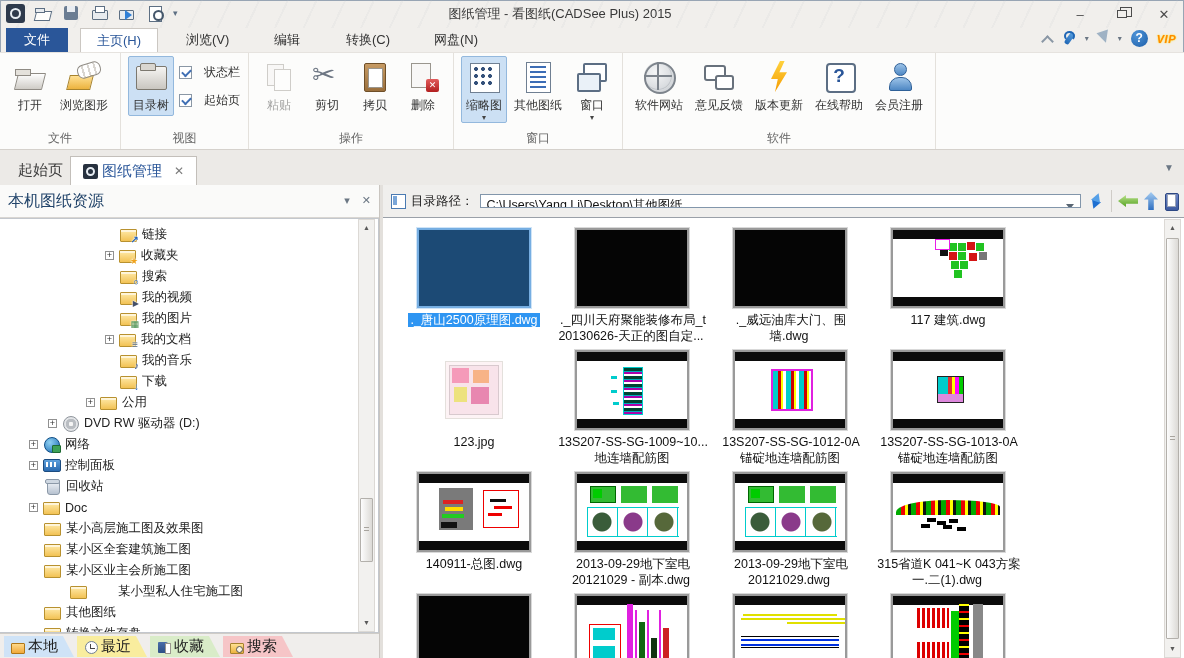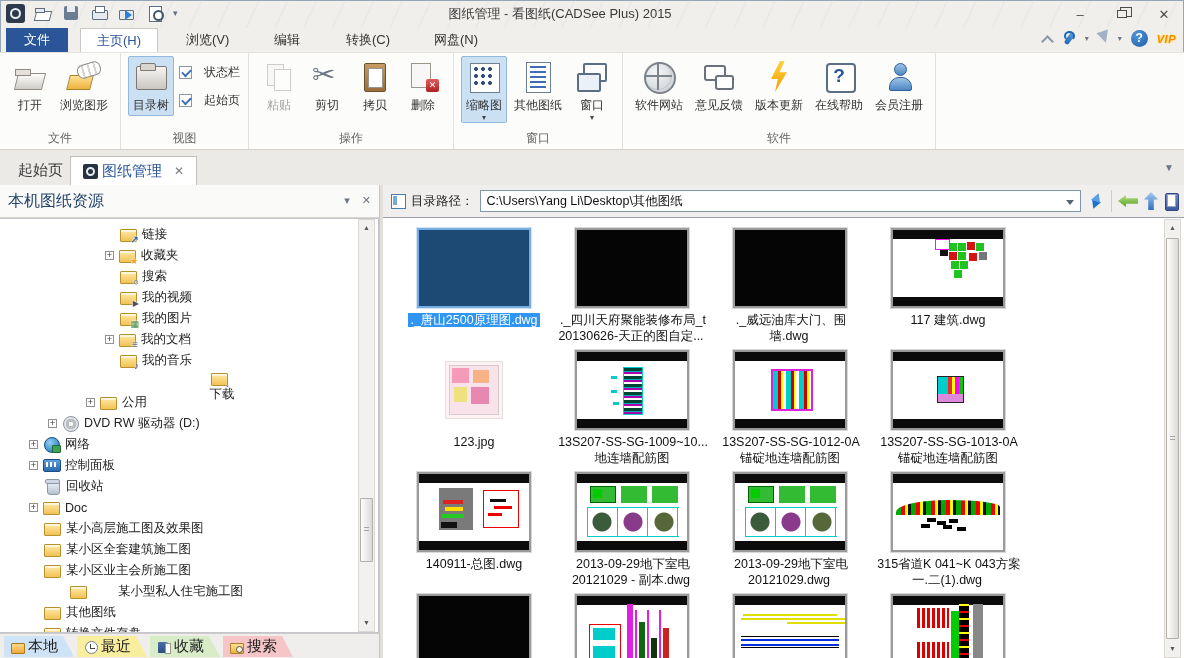--- a/index.html
+++ b/index.html
@@ -150,21 +150,21 @@
   .sbt-search::after { content:""; position:absolute; right:0; bottom:0; width:5px; height:5px; border:1.5px solid #555; border-radius:50%; background:rgba(255,255,255,.8); }
   .splitter { position:absolute; left:379px; top:0; width:4px; bottom:0; background:#e3e0dc; border-left:1px solid #c9c5c0; }
 
   
   .content { position:absolute; left:383px; top:0; right:0; bottom:0; background:#fff; }
   .pathrow { position:absolute; left:0; top:0; right:0; height:33px; background:#f0efed; border-bottom:1px solid #9aa0a8; display:flex; align-items:center; padding:0 4px 0 8px; }
   .path-ico { width:15px; height:15px; position:relative; margin-right:5px; flex:none; }
   .path-ico::before { content:""; position:absolute; inset:0; background:#fff; border:1px solid #4a7ab2; }
   .path-ico::after { content:""; position:absolute; left:2px; top:2px; width:4px; height:9px; background:#7aa6d8; box-shadow:6px 1px 0 -2px #9b9b9b, 6px 4px 0 -2px #9b9b9b, 6px 7px 0 -2px #9b9b9b; }
   .path-label { font-size:12.5px; color:#222; margin-right:6px; white-space:nowrap; }
-  .combo { position:relative; flex:1; height:22px; background:#fff; border:1px solid #8296ab; line-height:20px; padding:0 18px 0 6px; font-size:12.5px; color:#111; white-space:nowrap; overflow:hidden; }
+  .combo { position:relative; flex:1; height:14px; background:#fff; border:1px solid #8296ab; line-height:20px; padding:0 18px 0 6px; font-size:12.5px; color:#111; white-space:nowrap; overflow:hidden; }
   .combo::after { content:""; position:absolute; right:6px; top:9px; border:4px solid transparent; border-top:5px solid #596673; }
   .path-tools { display:flex; align-items:center; gap:6px; margin-left:6px; flex:none; }
   .refresh-ico { width:18px; height:18px; position:relative; }
   .refresh-ico::before { content:""; position:absolute; left:1px; top:2px; width:0; height:0; border:5px solid transparent; border-bottom:8px solid #1d6fd1; transform:rotate(-40deg); }
   .refresh-ico::after { content:""; position:absolute; right:1px; bottom:2px; width:0; height:0; border:5px solid transparent; border-top:8px solid #55a0e8; transform:rotate(-40deg); }
   .tool-sep { width:1px; height:22px; background:#cfccc7; }
   .back-ico { width:20px; height:12px; background:linear-gradient(#b8e08a,#55a322); clip-path:polygon(0 50%,40% 0,40% 28%,100% 28%,100% 72%,40% 72%,40% 100%); }
   .up-ico { width:14px; height:18px; background:linear-gradient(#a6cdf2,#2f6fc0); clip-path:polygon(50% 0,100% 42%,70% 42%,70% 100%,30% 100%,30% 42%,0 42%); }
   .clip-ico { width:16px; height:18px; position:relative; }
   .clip-ico::before { content:""; position:absolute; left:1px; top:1px; width:12px; height:16px; background:linear-gradient(#6f87c9,#3c5aa0); border:1px solid #2c4783; border-radius:2px; }
@@ -426,21 +426,21 @@
             <div class="titem" style="padding-left: 105px;">
               <span class="exp">+</span>
               <span class="ticon t-documents tf"></span>
               <span>我的文档</span>
             </div>
             <div class="titem" style="padding-left: 105px;">
               <span class="exp-sp"></span>
               <span class="ticon t-music tf"></span>
               <span>我的音乐</span>
             </div>
-            <div class="titem" style="padding-left: 66px; flex-direction: column;">
+            <div class="titem" style="padding-left: 105px;">
               <span class="exp-sp"></span>
               <span class="ticon t-downloads tf"></span>
               <span>下载</span>
             </div>
             <div class="titem" style="padding-left: 86px;">
               <span class="exp">+</span>
               <span class="ticon t-folder tf"></span>
               <span>公用</span>
             </div>
             <div class="titem" style="padding-left: 48px;">

